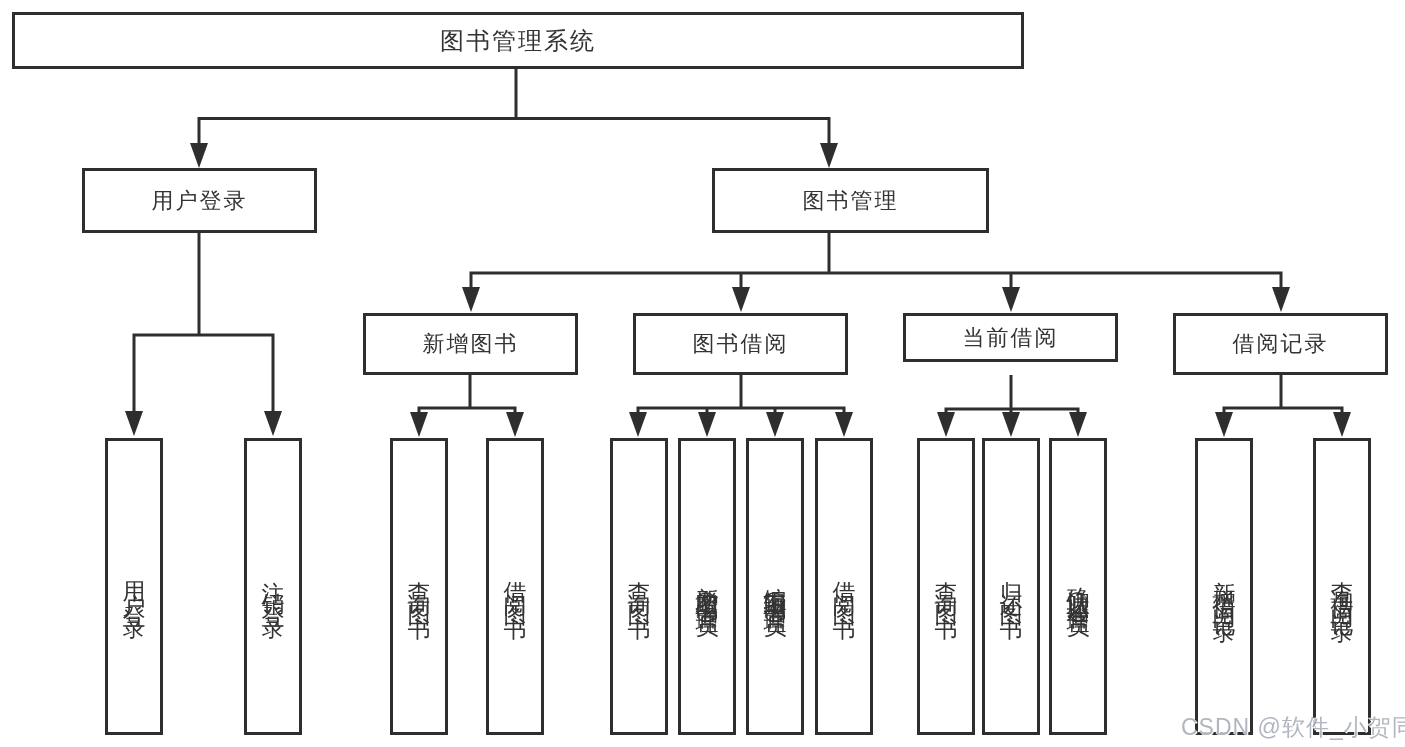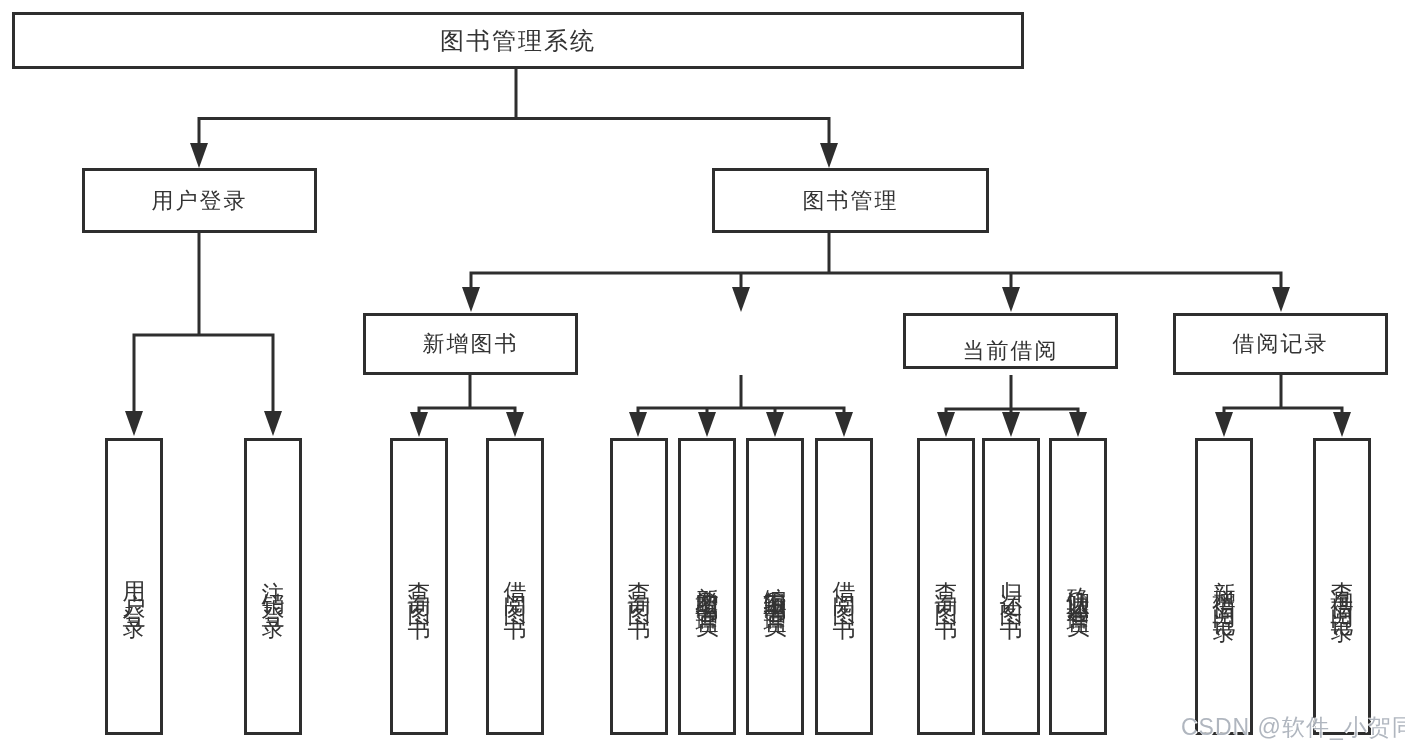--- a/index.html
+++ b/index.html
@@ -80,21 +80,24 @@
   <div class="box" style="left:82px;top:168px;width:235px;height:65px;">
     <span class="h-label">用户登录</span>
   </div>
   <div class="box" style="left:712px;top:168px;width:277px;height:65px;">
     <span class="h-label">图书管理</span>
   </div>
 
   <div class="box" style="left:363px;top:313px;width:215px;height:62px;">
     <span class="h-label">新增图书</span>
   </div>
-  <div class="box" style="left:903px;top:313px;width:215px;height:56px;align-items:flex-end;">
+  <div class="box" style="left:633px;top:313px;width:215px;height:62px;">
+    <span class="h-label">图书借阅</span>
+  </div>
+  <div class="box" style="left:903px;top:313px;width:215px;height:49px;">
     <span class="h-label">当前借阅</span>
   </div>
   <div class="box" style="left:1173px;top:313px;width:215px;height:62px;">
     <span class="h-label">借阅记录</span>
   </div>
 
   <div class="box leaf s" style="left:105px;top:438px;width:58px;height:297px;">
     <span class="v">用户登录</span>
   </div>
   <div class="box leaf s" style="left:244px;top:438px;width:58px;height:297px;">

